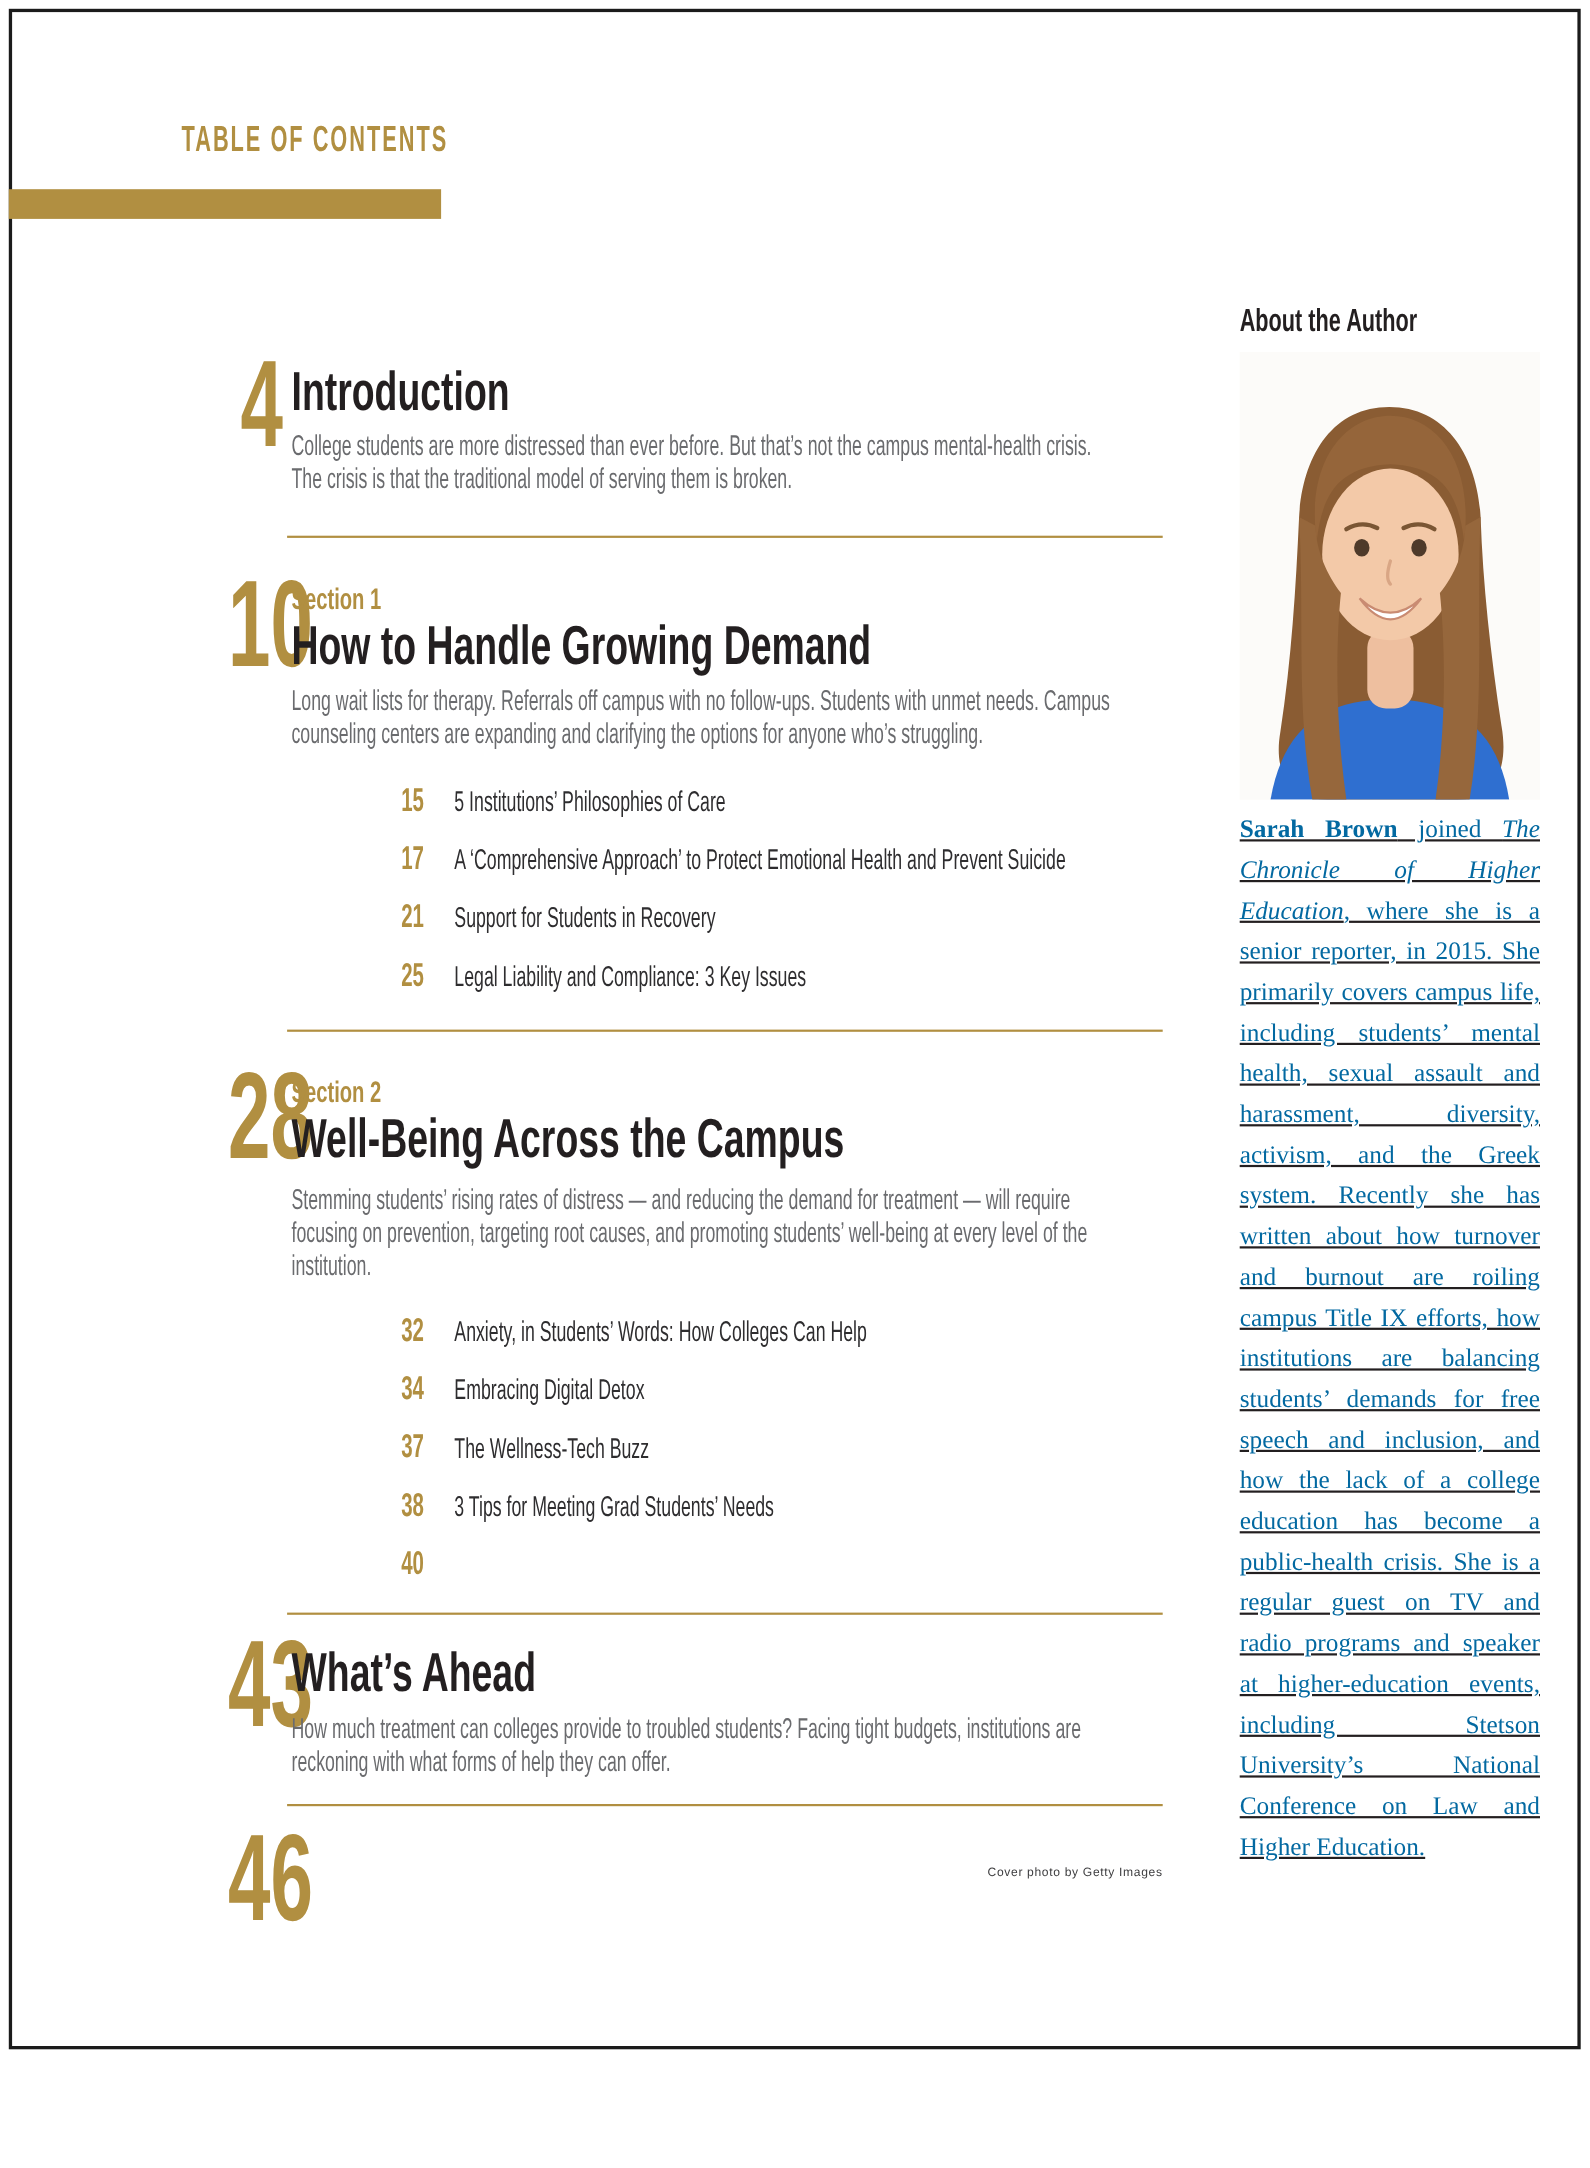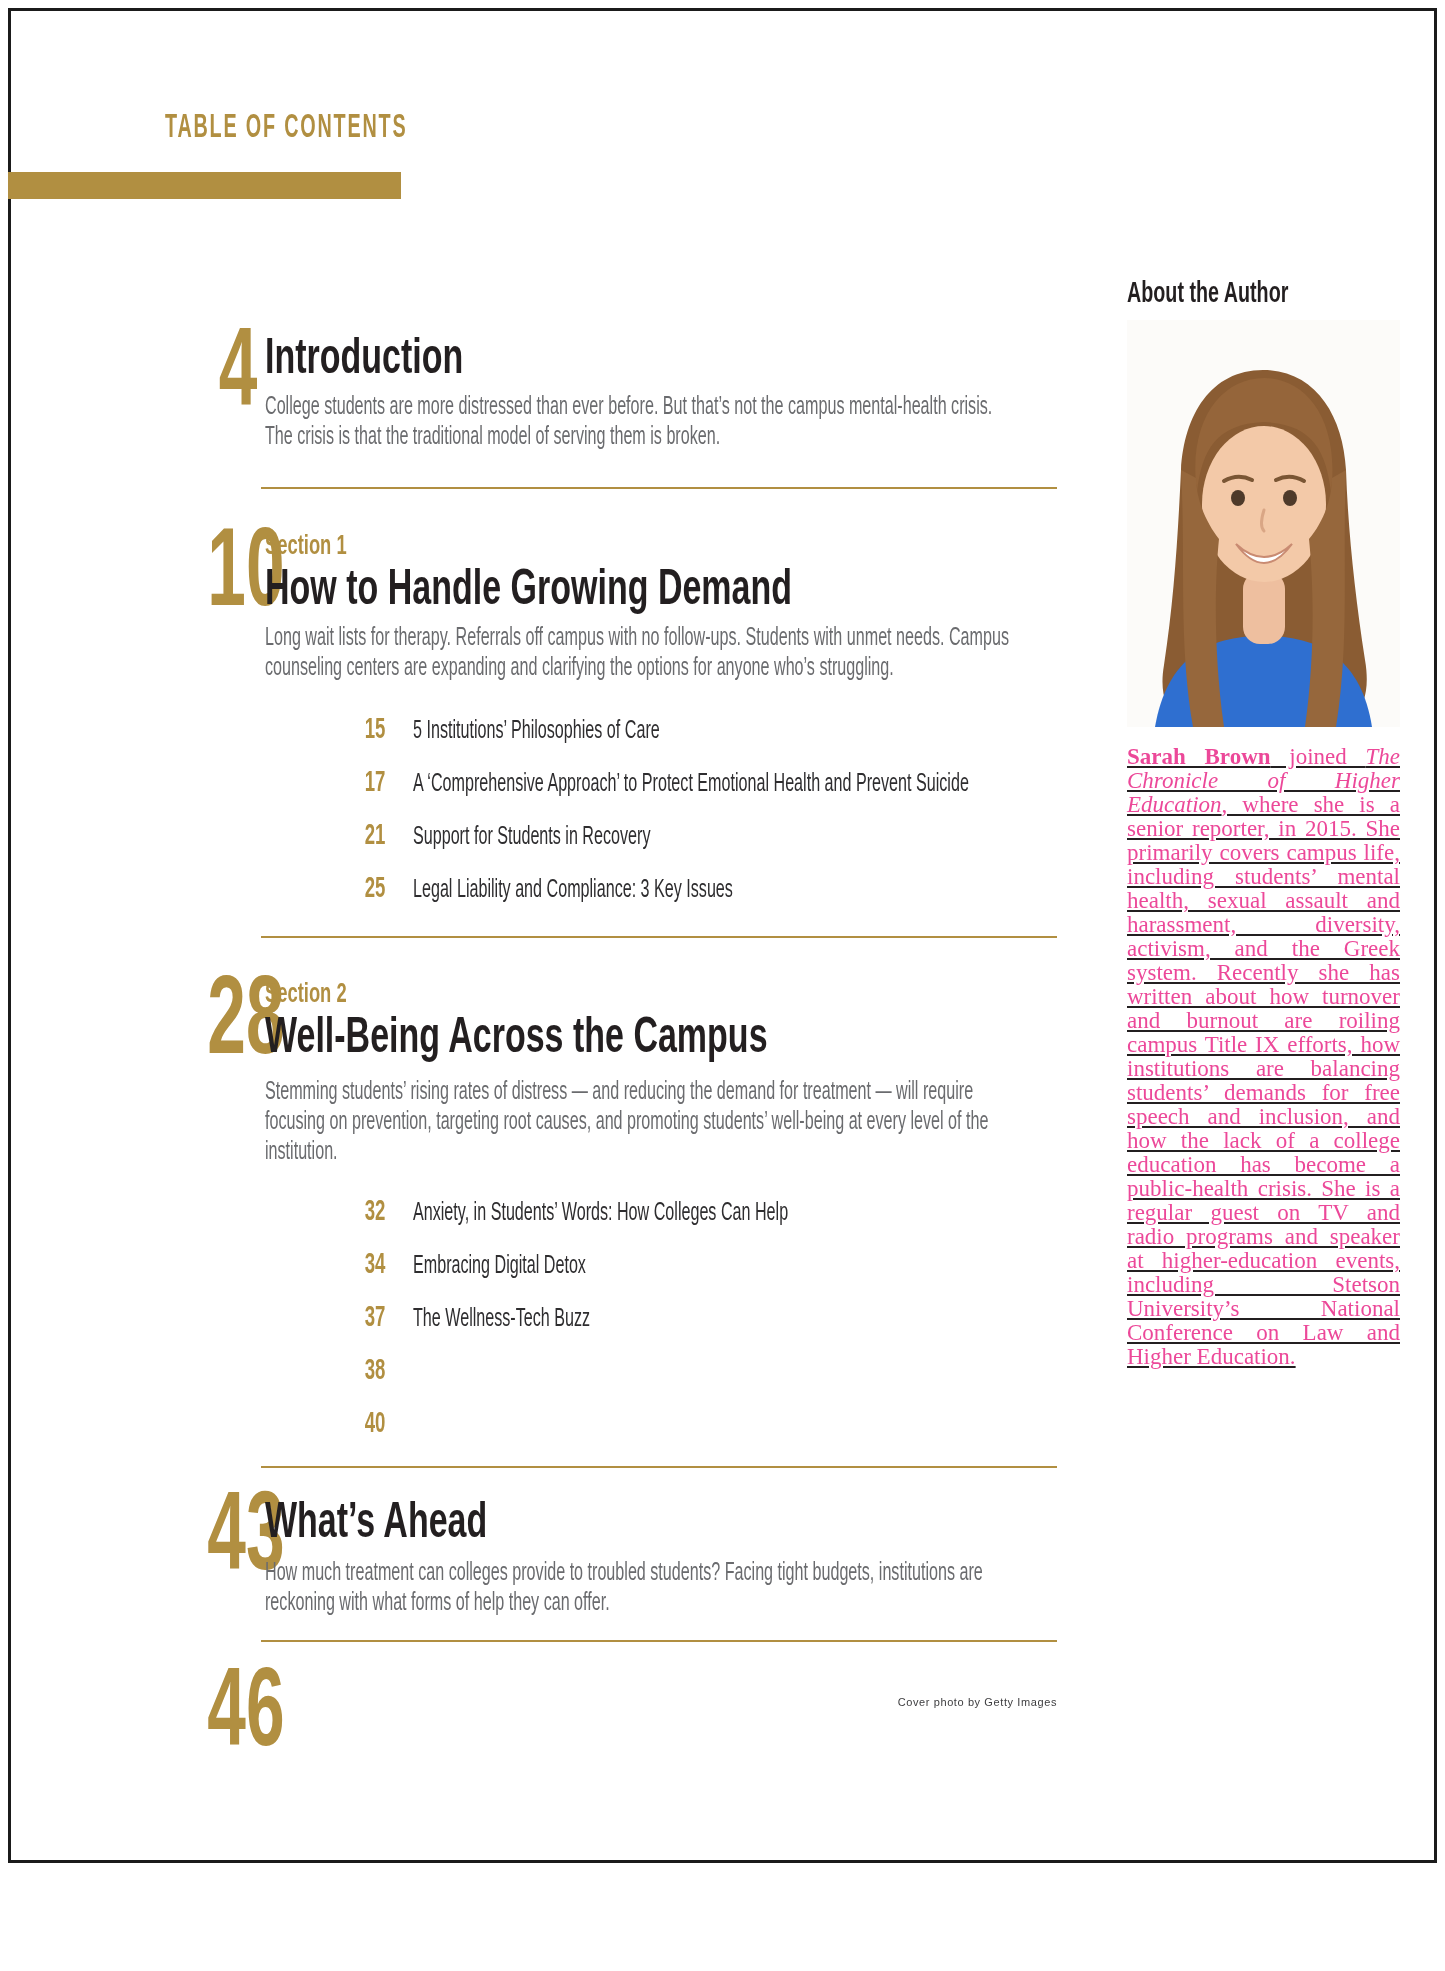--- a/index.html
+++ b/index.html
@@ -65,22 +65,22 @@
   .sidebar{position:absolute;left:1127px;top:278px;width:273px;text-decoration:underline;}
   .sidebar-heading{
     font-size:29px;line-height:29px;font-weight:bold;color:#231F20;margin:0;
   }
   .sidebar-heading > span{display:inline-block;transform:scaleX(0.68);transform-origin:0 0;white-space:nowrap;}
   .author-photo{
     margin-top:13px;width:273px;height:407px;background:#fcfbf9;overflow:hidden;
   }
   .author-photo svg{display:block;}
   .bio{
-    margin-top:18px;font-family:"Liberation Serif", serif;font-size:23px;
-    line-height:24px;color:#ec4899;text-align:justify;
+    margin-top:8px;font-family:"Liberation Serif", serif;font-size:23px;
+    line-height:37px;color:#0369a1;text-align:justify;
   }
   .bio-bold{font-weight:bold;}
   .bio-italic{font-style:italic;}
   
   .footer-credit{
     position:absolute;left:160px;top:1696px;width:897px;text-align:right;
     font-size:11px;letter-spacing:0.6px;color:#3d3d3f;
   }
 </style>
 </head>
@@ -146,20 +146,21 @@
         <div class="toc-item">
           <div class="item-num"><span>34</span></div>
           <div class="item-label"><span>Embracing Digital Detox</span></div>
         </div>
         <div class="toc-item">
           <div class="item-num"><span>37</span></div>
           <div class="item-label"><span>The Wellness-Tech Buzz</span></div>
         </div>
         <div class="toc-item">
           <div class="item-num"><span>38</span></div>
+          <div class="item-label"><span>3 Tips for Meeting Grad Students’ Needs</span></div>
         </div>
         <div class="toc-item">
           <div class="item-num"><span>40</span></div>
         </div>
       </div>
     </div>
   </div>
 
   <div class="divider d3"></div>
 

